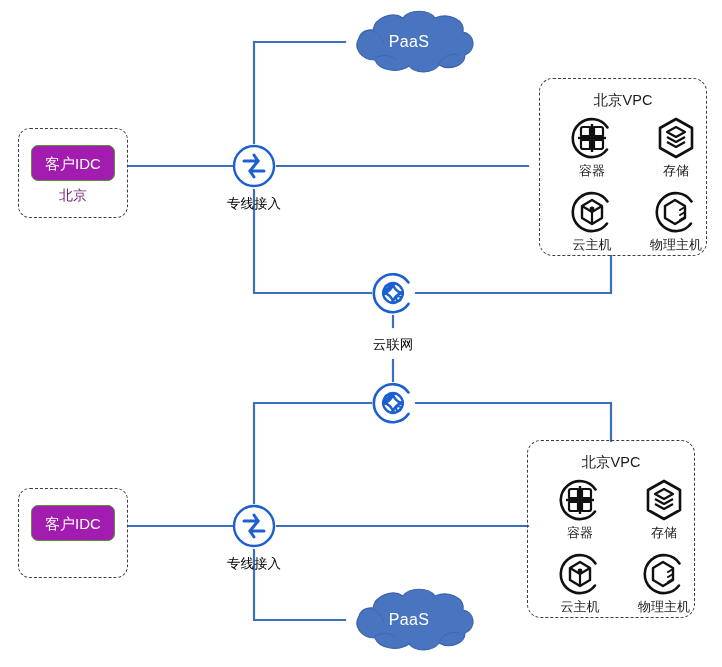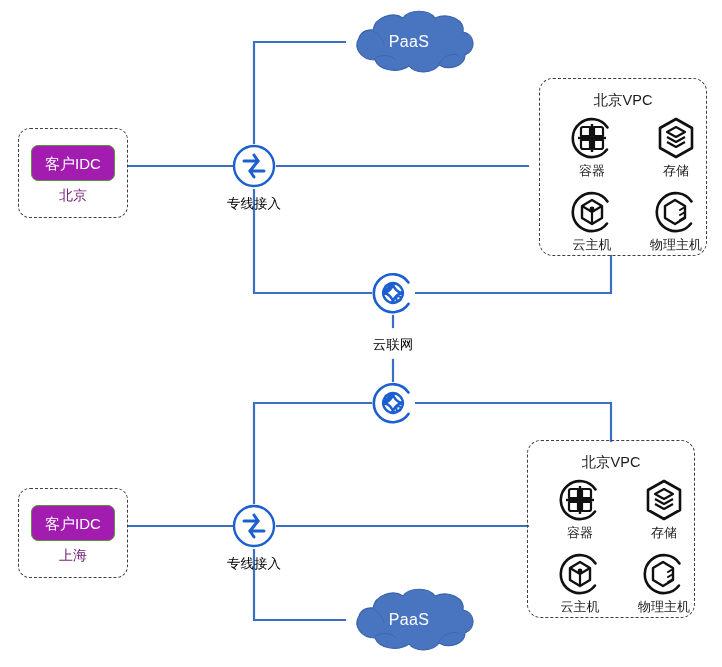--- a/index.html
+++ b/index.html
@@ -275,21 +275,20 @@
                M33 23 C28 23, 23 28, 23 33
                M23 33 C23 28, 18 23, 13 23
                M13 23 C18 23, 23 18, 23 13 Z" fill="none" stroke="#1b5fd0" stroke-width="2.3" stroke-linejoin="round"></path>
       <circle cx="17.5" cy="17.5" r="2.3" fill="none" stroke="#1b5fd0" stroke-width="2.1"></circle>
       <circle cx="28.5" cy="28.5" r="2.3" fill="none" stroke="#1b5fd0" stroke-width="2.1"></circle>
     </svg>
   </div>
 
   <div class="idc-box" style="left:18px; top:488px; width:110px; height:90px;">
     <div class="idc-chip">客户IDC</div>
-    <div class="idc-city">上海</div>
   </div>
 
   <div class="node" style="left:231px; top:503px;">
     <svg width="46" height="46" viewBox="0 0 46 46" xmlns="http://www.w3.org/2000/svg">
       <circle cx="23" cy="23" r="20" fill="#ffffff" stroke="#1b5fd0" stroke-width="2.4"></circle>
       <path d="M13 18 H 27 L 23 12" fill="none" stroke="#1b5fd0" stroke-width="3" stroke-linecap="round" stroke-linejoin="round"></path>
       <path d="M33 28 H 19 L 23 34" fill="none" stroke="#1b5fd0" stroke-width="3" stroke-linecap="round" stroke-linejoin="round"></path>
       <path d="M27 18 L 19 28" fill="none" stroke="#1b5fd0" stroke-width="3" stroke-linecap="round"></path>
     </svg>
   </div>

